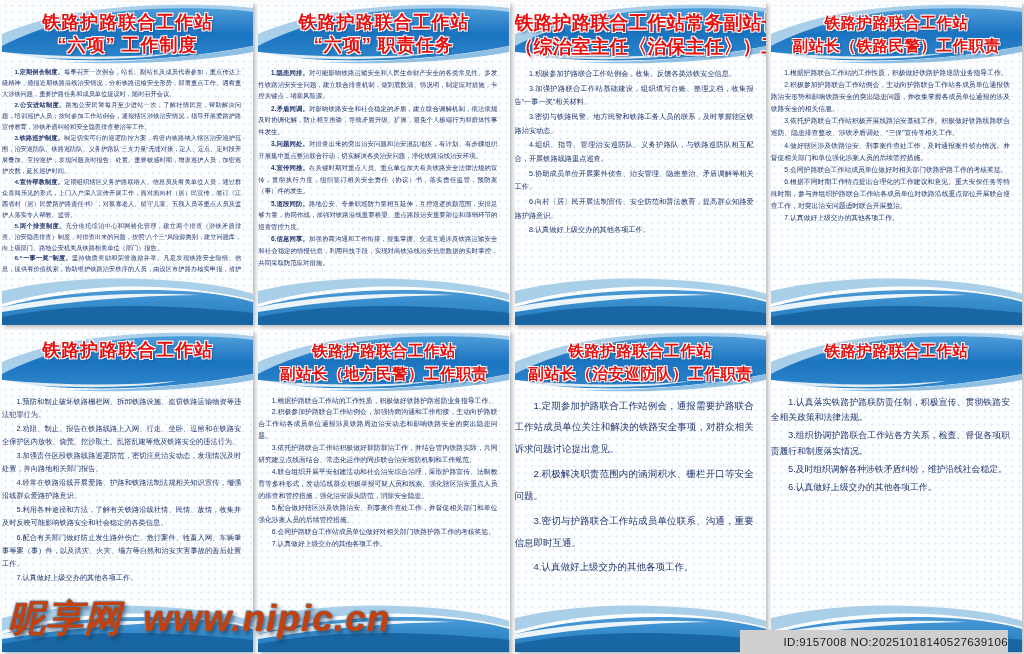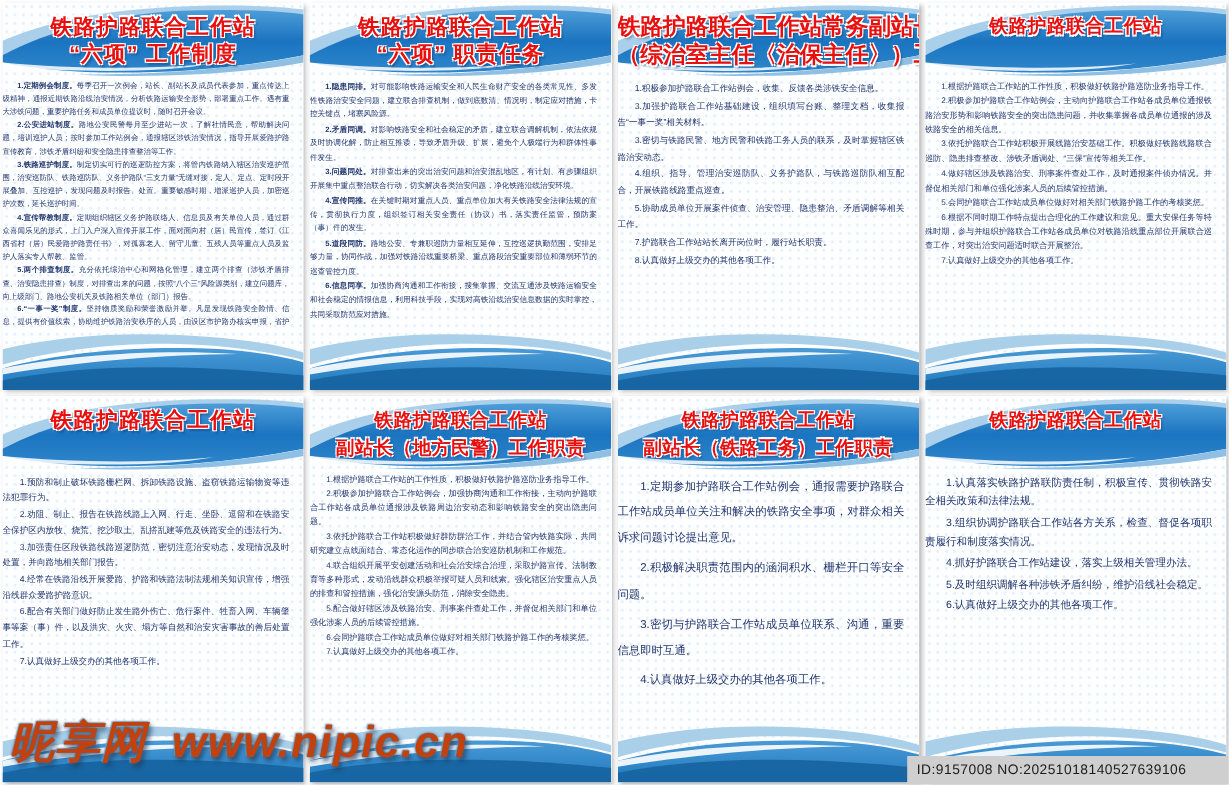--- a/index.html
+++ b/index.html
@@ -43,24 +43,24 @@
   .para{margin:0 0 var(--pm,0) 0;text-indent:2em;}
   .para b{font-weight:bold;}
   .panel-footer{position:relative;height:52px;flex:0 0 auto;z-index:1;margin-top:auto;}
   #watermark{
     position:absolute;left:8px;bottom:10px;z-index:5;
     font-size:37px;font-weight:bold;font-style:italic;color:#c2410c;
     letter-spacing:1px;white-space:nowrap;
     text-shadow:0 0 2px rgba(60,95,130,.95),2px 3px 4px rgba(30,60,95,.75),-1px -1px 1px rgba(150,180,205,.8);
   }
   #id-bar{
-    position:absolute;right:0;bottom:0;z-index:6;
+    position:absolute;right:16px;bottom:0;z-index:6;
     width:268px;height:24px;background:#cfcfcf;
     display:flex;align-items:center;padding-left:8px;box-sizing:border-box;
-    font-size:11.5px;color:#1c1c1c;letter-spacing:.4px;
+    font-size:11.5px;color:#1c1c1c;letter-spacing:.4px;justify-content:flex-end;
   }
 </style>
 </head>
 <body>
 
 <div id="stage">
   <div id="poster-grid">
   <div class="panel">
     <div class="panel-header">
       <svg viewBox="0 0 250 62" preserveAspectRatio="none">
@@ -168,21 +168,21 @@
         <div class="title-l1">铁路护路联合工作站常务副站长</div>
         <div class="title-l2">（综治室主任〈治保主任〉）工作职责</div>
       </div>
     </div>
     <div class="panel-body body" style="font-size: 7.2px; line-height: 1.9; --pm: 1px;">
           <p class="para"><span>1.积极参加护路联合工作站例会，收集、反馈各类涉铁安全信息。</span></p>
           <p class="para"><span>3.加强护路联合工作站基础建设，组织填写台账、整理文档，收集报告“一事一奖”相关材料。</span></p>
           <p class="para"><span>3.密切与铁路民警、地方民警和铁路工务人员的联系，及时掌握辖区铁路治安动态。</span></p>
           <p class="para"><span>4.组织、指导、管理治安巡防队、义务护路队，与铁路巡防队相互配合，开展铁路线路重点巡查。</span></p>
           <p class="para"><span>5.协助成员单位开展案件侦查、治安管理、隐患整治、矛盾调解等相关工作。</span></p>
-          <p class="para"><span>7.护路联合工作站站长离开岗位时，履行站长职责。</span></p>
+          <p class="para"><span>6.向村〔居〕民开展法制宣传、安全防范和普法教育，提高群众知路爱路护路意识。</span></p>
           <p class="para"><span>8.认真做好上级交办的其他各项工作。</span></p>
         </div>
     <div class="panel-footer">
       <svg viewBox="0 0 250 52" preserveAspectRatio="none">
         <defs>
           <linearGradient id="fg" x1="0" y1="0" x2="0" y2="1">
             <stop offset="0" stop-color="#4a9ad6"></stop>
             <stop offset="1" stop-color="#1e78bd"></stop>
           </linearGradient>
         </defs>
@@ -204,20 +204,21 @@
             <stop offset="1" stop-color="#2f86cb"></stop>
           </linearGradient>
         </defs>
         <path d="M0 32 C 45 13, 95 5, 160 3 C 195 2, 228 3, 250 6 L250 12 C 205 8, 165 8, 130 11 C 78 16, 33 27, 0 44 Z" fill="#aacfeb"></path>
         <path d="M0 44 C 38 24, 88 10, 148 7 C 185 5.5, 225 6.5, 250 10 L250 44 C 198 54, 148 58.5, 98 58.5 C 58 58.5, 24 55, 0 50 Z" fill="url(#hg)"></path>
         <path d="M0 50 C 55 55, 115 56.5, 175 51 C 128 59.5, 58 58, 0 53.5 Z" fill="rgba(255,255,255,0.85)"></path>
         <path d="M250 44 C 195 55.5, 128 60.5, 62 60 C 125 63.5, 200 59.5, 250 50 Z" fill="#8fc0e4"></path>
       </svg>
       <div class="title mid">
         <div class="title-l1">铁路护路联合工作站</div>
+        <div class="title-l2">副站长（铁路民警）工作职责</div>
       </div>
     </div>
     <div class="panel-body body" style="font-size: 6.8px; line-height: 1.78; --pm: 0px;">
           <p class="para"><span>1.根据护路联合工作站的工作性质，积极做好铁路护路巡防业务指导工作。</span></p>
           <p class="para"><span>2.积极参加护路联合工作站例会，主动向护路联合工作站各成员单位通报铁路治安形势和影响铁路安全的突出隐患问题，并收集掌握各成员单位通报的涉及铁路安全的相关信息。</span></p>
           <p class="para"><span>3.依托护路联合工作站积极开展线路治安基础工作。积极做好铁路线路联合巡防、隐患排查整改、涉铁矛盾调处、“三保”宣传等相关工作。</span></p>
           <p class="para"><span>4.做好辖区涉及铁路治安、刑事案件查处工作，及时通报案件侦办情况。并督促相关部门和单位强化涉案人员的后续管控措施。</span></p>
           <p class="para"><span>5.会同护路联合工作站成员单位做好对相关部门铁路护路工作的考核奖惩。</span></p>
           <p class="para"><span>6.根据不同时期工作特点提出合理化的工作建议和意见。重大安保任务等特殊时期，参与并组织护路联合工作站各成员单位对铁路沿线重点部位开展联合巡查工作，对突出治安问题适时联合开展整治。</span></p>
           <p class="para"><span>7.认真做好上级交办的其他各项工作。</span></p>
@@ -255,20 +256,21 @@
       </svg>
       <div class="title">
         <div class="title-l1">铁路护路联合工作站</div>
       </div>
     </div>
     <div class="panel-body body" style="font-size: 7.2px; line-height: 1.82; --pm: 1px;">
           <p class="para"><span>1.预防和制止破坏铁路栅栏网、拆卸铁路设施、盗窃铁路运输物资等违法犯罪行为。</span></p>
           <p class="para"><span>2.劝阻、制止、报告在铁路线路上入网、行走、坐卧、逗留和在铁路安全保护区内放牧、烧荒、挖沙取土、乱搭乱建等危及铁路安全的违法行为。</span></p>
           <p class="para"><span>3.加强责任区段铁路线路巡逻防范，密切注意治安动态，发现情况及时处置，并向路地相关部门报告。</span></p>
           <p class="para"><span>4.经常在铁路沿线开展爱路、护路和铁路法制法规相关知识宣传，增强沿线群众爱路护路意识。</span></p>
+          <p class="para"><span>5.利用各种途径和方法，了解有关铁路沿线社情、民情、敌情，收集并及时反映可能影响铁路安全和社会稳定的各类信息。</span></p>
           <p class="para"><span>6.配合有关部门做好防止发生路外伤亡、危行案件、牲畜入网、车辆肇事等案（事）件，以及洪灾、火灾、塌方等自然和治安灾害事故的善后处置工作。</span></p>
           <p class="para"><span>7.认真做好上级交办的其他各项工作。</span></p>
         </div>
     <div class="panel-footer">
       <svg viewBox="0 0 250 52" preserveAspectRatio="none">
         <defs>
           <linearGradient id="fg" x1="0" y1="0" x2="0" y2="1">
             <stop offset="0" stop-color="#4a9ad6"></stop>
             <stop offset="1" stop-color="#1e78bd"></stop>
           </linearGradient>
@@ -336,21 +338,21 @@
             <stop offset="1" stop-color="#2f86cb"></stop>
           </linearGradient>
         </defs>
         <path d="M0 32 C 45 13, 95 5, 160 3 C 195 2, 228 3, 250 6 L250 12 C 205 8, 165 8, 130 11 C 78 16, 33 27, 0 44 Z" fill="#aacfeb"></path>
         <path d="M0 44 C 38 24, 88 10, 148 7 C 185 5.5, 225 6.5, 250 10 L250 44 C 198 54, 148 58.5, 98 58.5 C 58 58.5, 24 55, 0 50 Z" fill="url(#hg)"></path>
         <path d="M0 50 C 55 55, 115 56.5, 175 51 C 128 59.5, 58 58, 0 53.5 Z" fill="rgba(255,255,255,0.85)"></path>
         <path d="M250 44 C 195 55.5, 128 60.5, 62 60 C 125 63.5, 200 59.5, 250 50 Z" fill="#8fc0e4"></path>
       </svg>
       <div class="title mid">
         <div class="title-l1">铁路护路联合工作站</div>
-        <div class="title-l2">副站长（铁路工务）工作职责</div>
+        <div class="title-l2">副站长（治安巡防队）工作职责</div>
       </div>
     </div>
     <div class="panel-body body" style="font-size: 9.5px; line-height: 2.3; --pm: 3px;">
           <p class="para"><span>1.定期参加护路联合工作站例会，通报需要护路联合工作站成员单位关注和解决的铁路安全事项，对群众相关诉求问题讨论提出意见。</span></p>
           <p class="para"><span>2.积极解决职责范围内的涵洞积水、栅栏开口等安全问题。</span></p>
           <p class="para"><span>3.密切与护路联合工作站成员单位联系、沟通，重要信息即时互通。</span></p>
           <p class="para"><span>4.认真做好上级交办的其他各项工作。</span></p>
         </div>
     <div class="panel-footer">
       <svg viewBox="0 0 250 52" preserveAspectRatio="none">
@@ -383,21 +385,20 @@
         <path d="M0 50 C 55 55, 115 56.5, 175 51 C 128 59.5, 58 58, 0 53.5 Z" fill="rgba(255,255,255,0.85)"></path>
         <path d="M250 44 C 195 55.5, 128 60.5, 62 60 C 125 63.5, 200 59.5, 250 50 Z" fill="#8fc0e4"></path>
       </svg>
       <div class="title mid">
         <div class="title-l1">铁路护路联合工作站</div>
       </div>
     </div>
     <div class="panel-body body" style="font-size: 8.8px; line-height: 1.8; --pm: 2px;">
           <p class="para"><span>1.认真落实铁路护路联防责任制，积极宣传、贯彻铁路安全相关政策和法律法规。</span></p>
           <p class="para"><span>3.组织协调护路联合工作站各方关系，检查、督促各项职责履行和制度落实情况。</span></p>
-          <p class="para"><span>4.抓好护路联合工作站建设，落实上级相关管理办法。</span></p>
           <p class="para"><span>5.及时组织调解各种涉铁矛盾纠纷，维护沿线社会稳定。</span></p>
           <p class="para"><span>6.认真做好上级交办的其他各项工作。</span></p>
         </div>
     <div class="panel-footer">
       <svg viewBox="0 0 250 52" preserveAspectRatio="none">
         <defs>
           <linearGradient id="fg" x1="0" y1="0" x2="0" y2="1">
             <stop offset="0" stop-color="#4a9ad6"></stop>
             <stop offset="1" stop-color="#1e78bd"></stop>
           </linearGradient>

